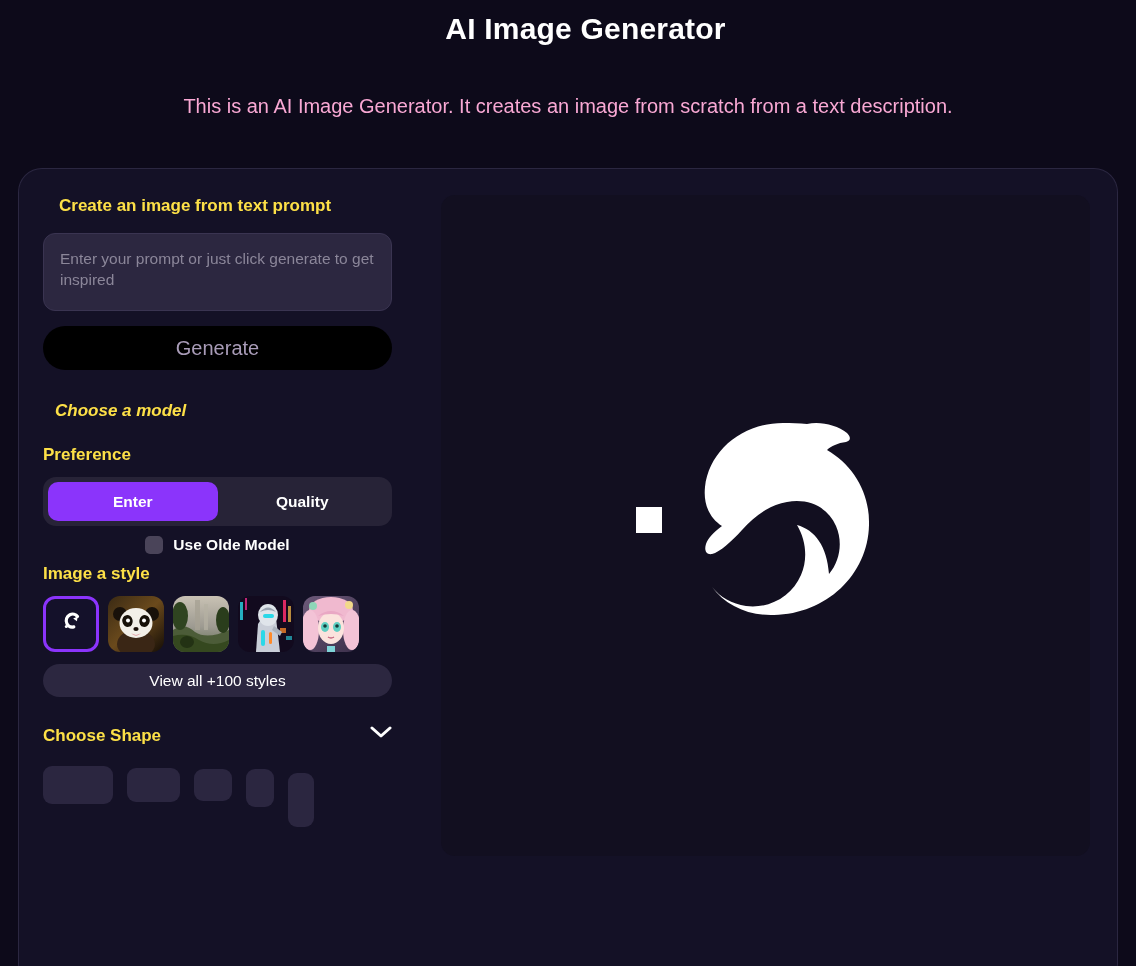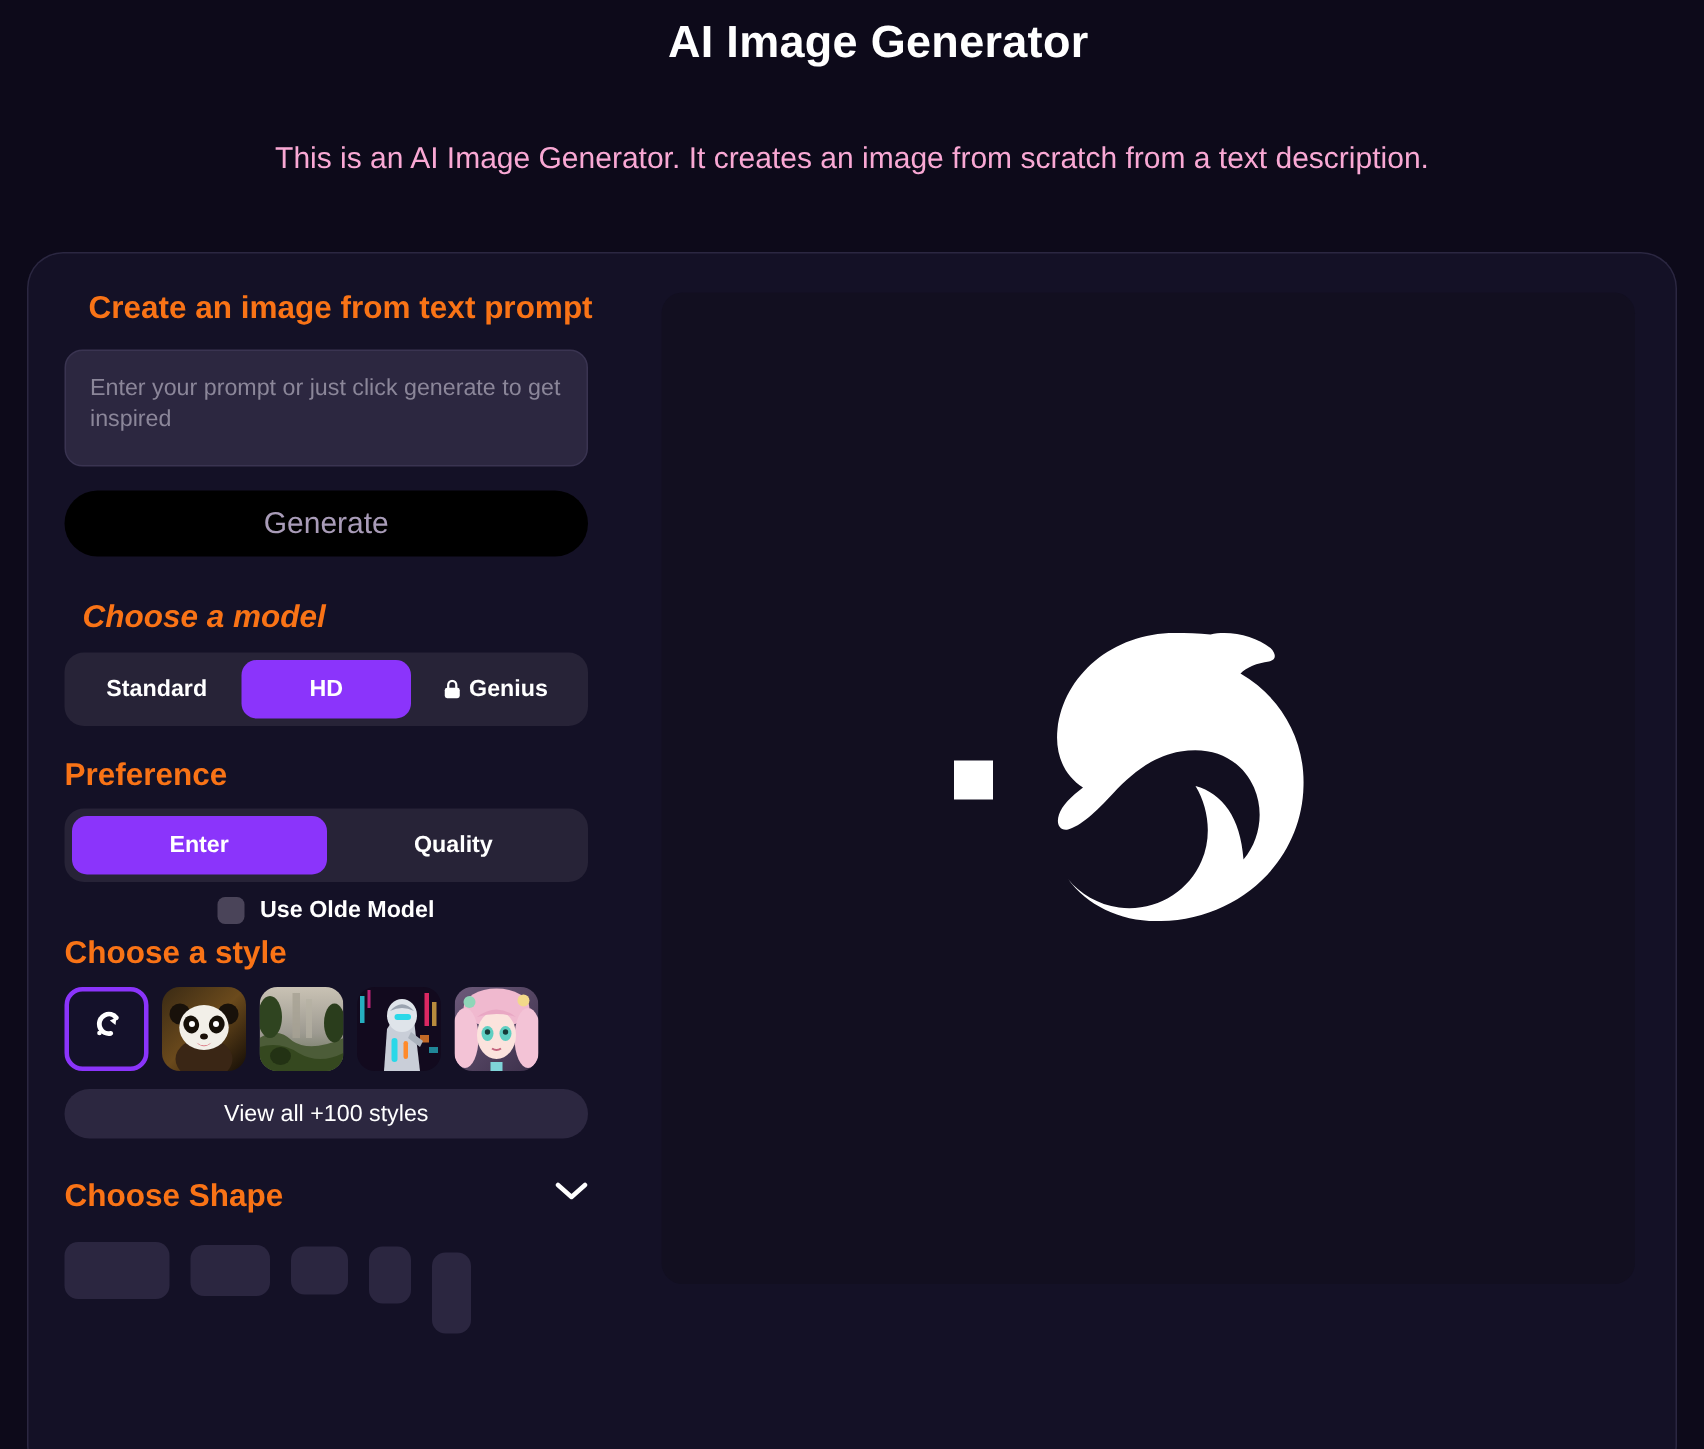--- a/index.html
+++ b/index.html
@@ -49,22 +49,22 @@
   .card-inner {
     display: flex;
     padding: 26px 24px 0 24px;
     height: 100%;
   }
 
   
   .controls { width: 374px; flex: 0 0 374px; position: relative; }
 
   .section-label {
-    color: #f97316;
-    font-size: 21px;
+    color: #fde047;
+    font-size: 17px;
     font-weight: bold;
     line-height: 22px;
   }
 
   .prompt-heading { margin-left: 16px; margin-bottom: 16px; }
 
   .prompt-box {
     width: 349px;
     height: 78px;
     margin-left: 0;
@@ -270,57 +270,40 @@
 
       <div class="section-label prompt-heading">Create an image from text prompt</div>
 
       <textarea class="prompt-box" placeholder="Enter your prompt or just click generate to get inspired" style=""></textarea>
 
       <button class="generate-button">Generate</button>
 
       
       <div class="section-label model-heading">Choose a model</div>
 
-      <div class="segmented">
-        <button class="seg-item">
-          <span>Standard</span>
-        </button>
-        <button class="seg-item active">
-          <span>HD</span>
-        </button>
-        <button class="seg-item">
-          <span class="lock-icon">
-            <svg width="11" height="13" viewBox="0 0 11 13">
-              <rect x="0.5" y="5.5" width="10" height="7" rx="1.6" fill="#ffffff"></rect>
-              <path d="M2.8 5.6 V3.6 a2.7 2.7 0 0 1 5.4 0 V5.6" stroke="#ffffff" stroke-width="1.5" fill="none"></path>
-            </svg>
-          </span>
-          <span>Genius</span>
-        </button>
-      </div>
 
       
       <div class="section-label pref-heading">Preference</div>
 
       <div class="segmented pref">
         <button class="seg-item active">
           <span>Enter</span>
         </button>
         <button class="seg-item">
           <span>Quality</span>
         </button>
       </div>
 
       <div class="checkbox-row">
         <span class="checkbox-box"></span>
         <span class="checkbox-label">Use Olde Model</span>
       </div>
 
       
-      <div class="section-label style-heading">Choose a style</div>
+      <div class="section-label style-heading">Image a style</div>
 
       <div class="style-row">
 
         <div class="style-tile selected">
           <span>
             <svg width="26" height="26" viewBox="0 0 26 26">
               <path d="M19.5 7.5 C17.8 5.2 14.6 4.4 11.9 5.7 C8.6 7.3 7.3 11.3 8.9 14.6 C10.2 17.2 13.1 18.5 15.8 17.9" stroke="#ffffff" stroke-width="3.2" fill="none" stroke-linecap="round"></path>
               <path d="M19.6 7.4 L19.0 12.3 L15.2 9.4 Z" fill="#ffffff"></path>
               <circle cx="8.3" cy="17.6" r="1.5" fill="#ffffff"></circle>
             </svg>

